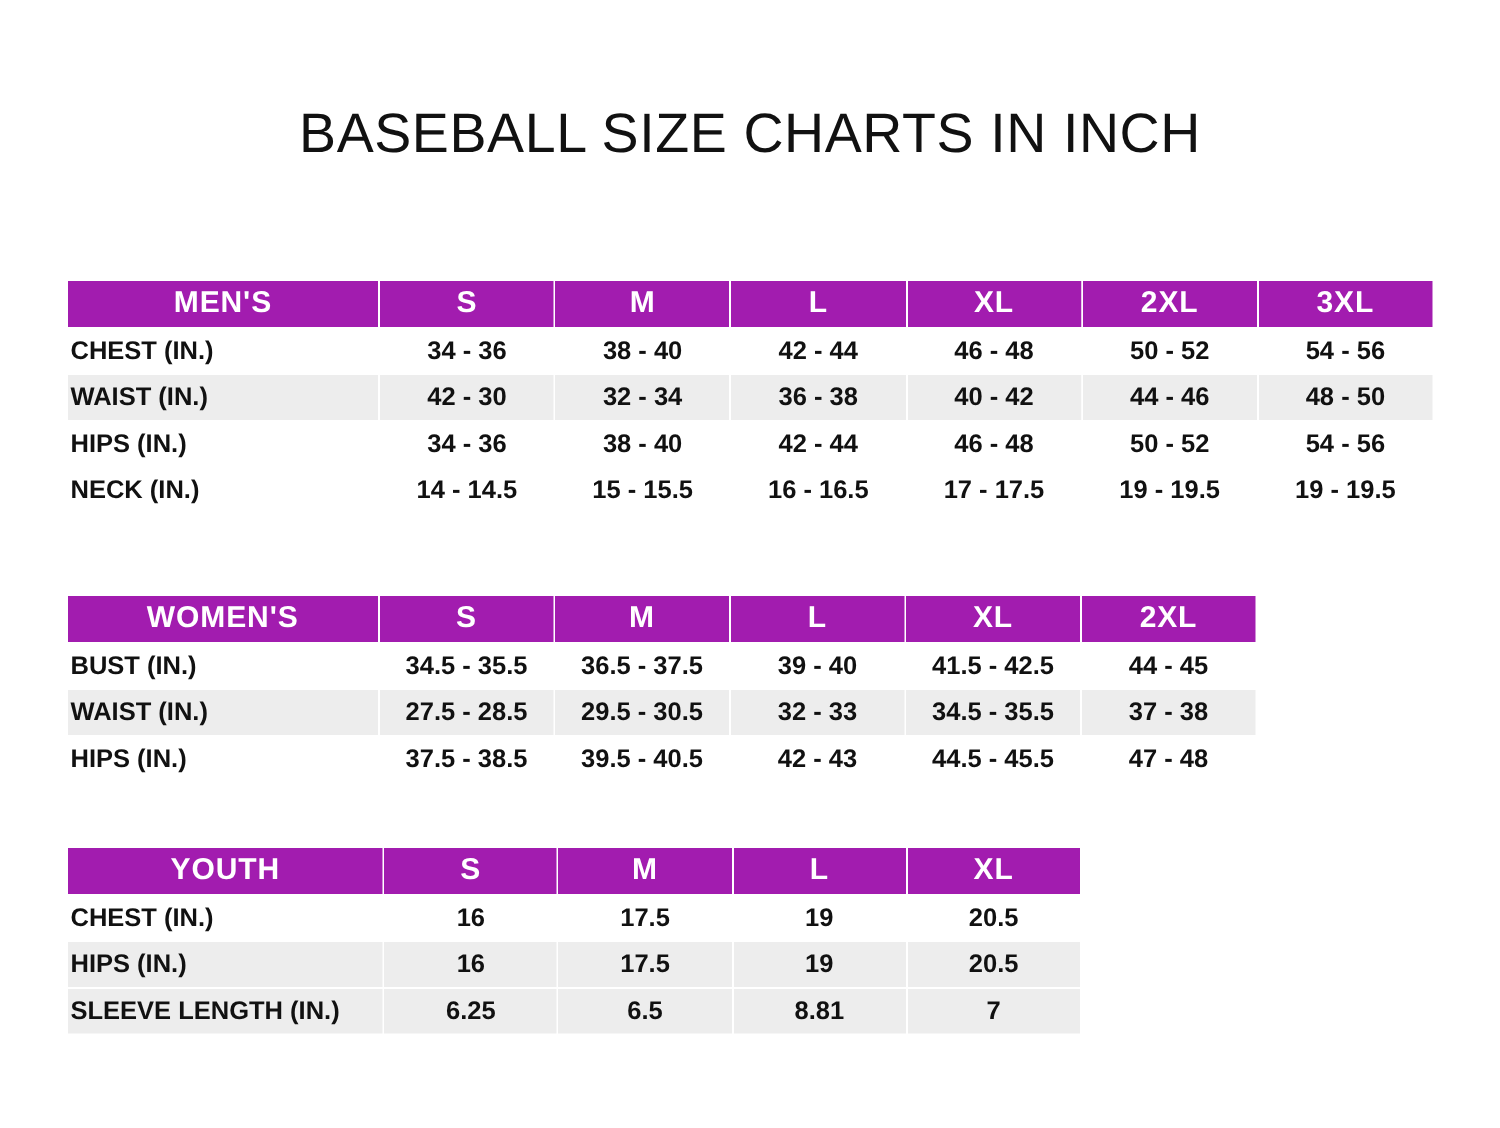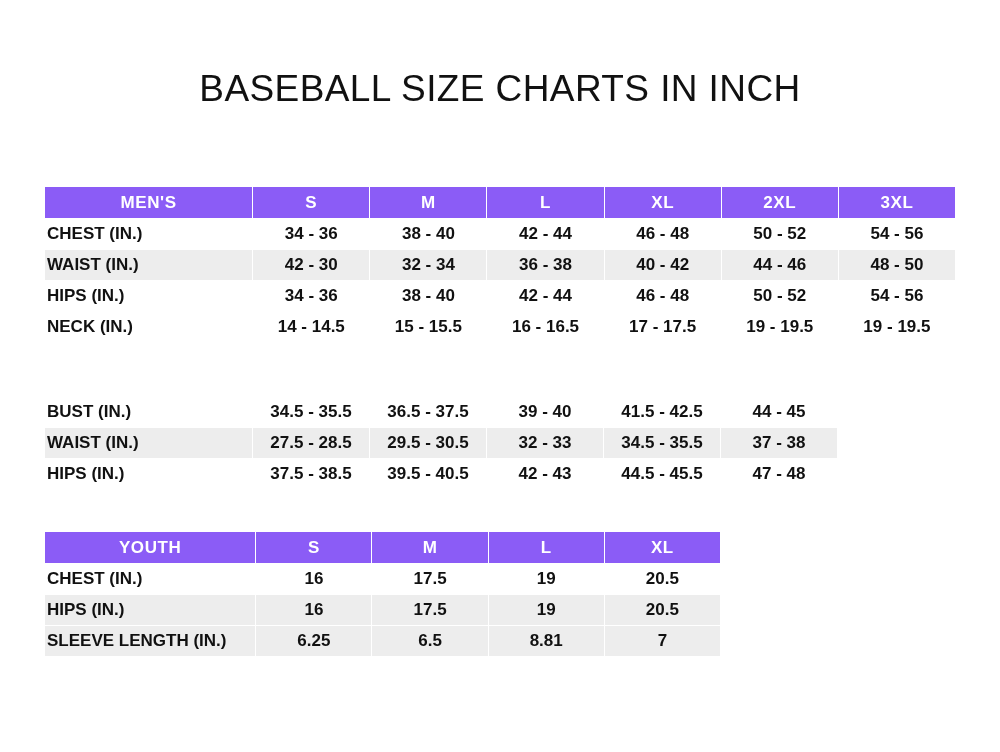--- a/index.html
+++ b/index.html
@@ -44,23 +44,23 @@
     font-weight: bold;
     font-size: 17px;
     color: #111111;
     height: 30px;
     padding: 0 2px;
     white-space: nowrap;
     overflow: hidden;
   }
   
   tr.head td {
-    background: #8b5cf6;
+    background: #a21caf;
     color: #ffffff;
-    font-size: 17px;
+    font-size: 20px;
     letter-spacing: 0.6px;
     height: 31px;
   }
   tr.head td.label {
     text-align: center;
   }
   
   tr.odd td { background: #ffffff; }
   tr.even td { background: #ededed; }
   tr.odd td.label, tr.even td.label { }
@@ -78,21 +78,21 @@
   #women-table {
     top: 396px;
     left: 44px;
     width: 792px;
   }
   #women-table col.c0 { width: 208px; }
   #women-table col.cx { width: 117px; }
 
   
   #youth-table {
-    top: 531px;
+    top: 564px;
     left: 44px;
     width: 677px;
   }
   #youth-table col.c0 { width: 211px; }
   #youth-table col.cx { width: 116px; }
 
   .label { text-align: left; }
 </style>
 </head>
 <body>
@@ -163,20 +163,28 @@
   <table id="women-table">
     <colgroup>
       <col class="c0">
         <col class="cx">
         <col class="cx">
         <col class="cx">
         <col class="cx">
         <col class="cx">
     </colgroup>
     <tbody>
+      <tr class="head">
+        <td class="label">WOMEN'S</td>
+        <td>S</td>
+        <td>M</td>
+        <td>L</td>
+        <td>XL</td>
+        <td>2XL</td>
+      </tr>
       <tr class="odd">
         <td class="label">BUST (IN.)</td>
         <td>34.5 - 35.5</td>
         <td>36.5 - 37.5</td>
         <td>39 - 40</td>
         <td>41.5 - 42.5</td>
         <td>44 - 45</td>
       </tr>
       <tr class="even">
         <td class="label">WAIST (IN.)</td>

